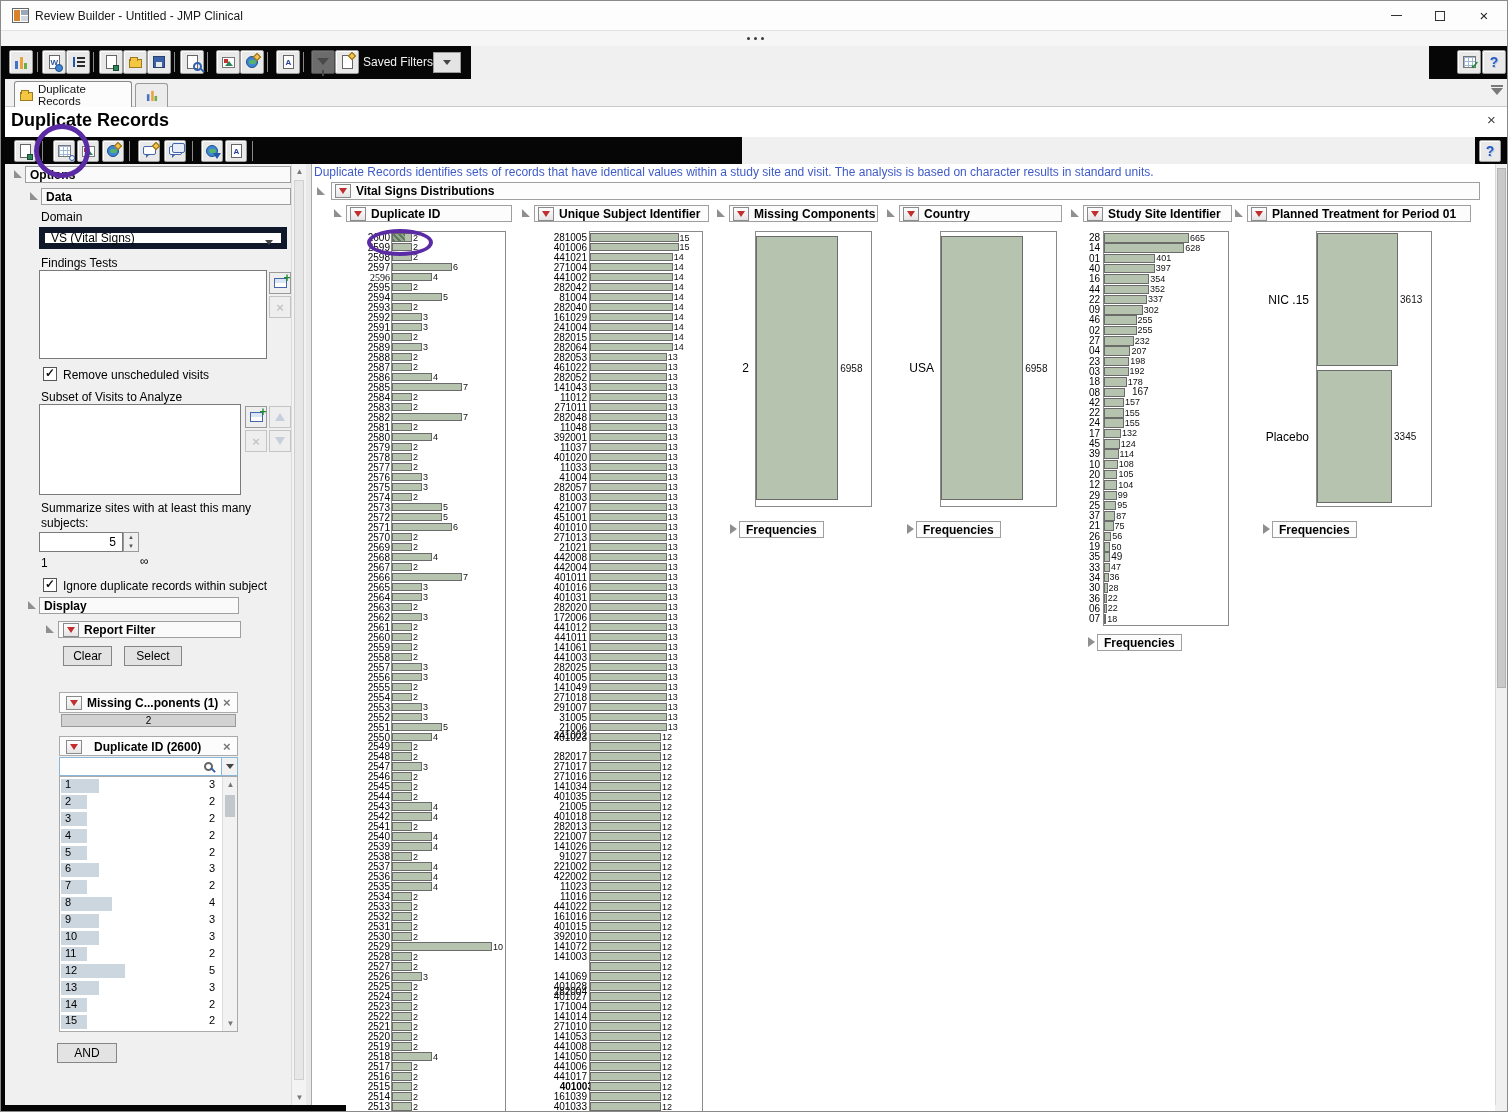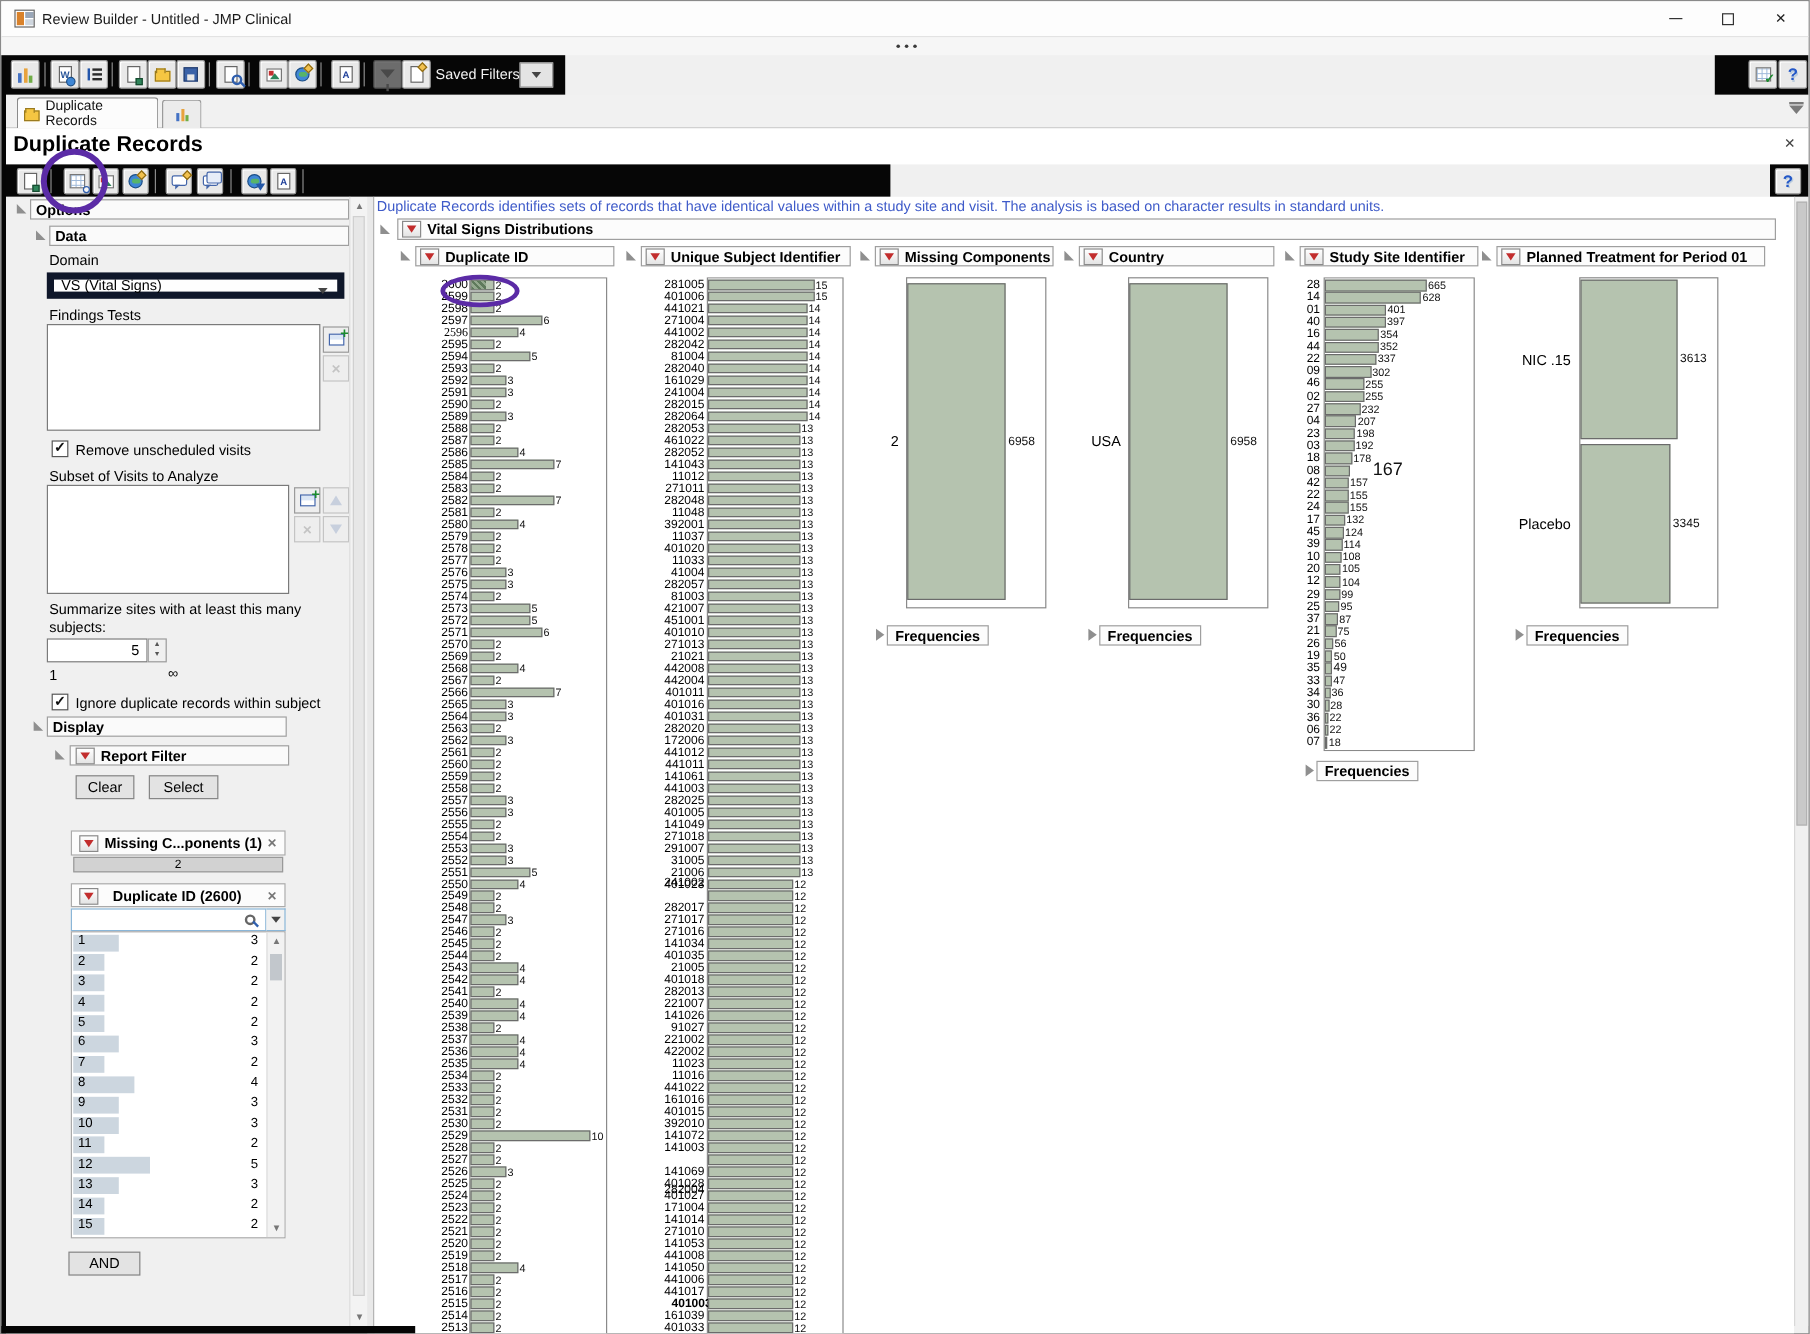--- a/index.html
+++ b/index.html
@@ -1136,21 +1136,21 @@
       <div class="hbar" style="left: 22px; top: 125.6px; width: 25.3279px; height: 9.5px;"></div>
       <div class="hcount" style="left: 48.3279px; top: 125.1px; line-height: 10.3px; font-size: 9px;">198</div>
       <div class="rowlabel" style="left: 0px; top: 135.9px; width: 18px; line-height: 9.3px;">03</div>
       <div class="hbar" style="left: 22px; top: 135.9px; width: 24.5604px; height: 9.5px;"></div>
       <div class="hcount" style="left: 47.5604px; top: 135.4px; line-height: 10.3px; font-size: 9px;">192</div>
       <div class="rowlabel" style="left: 0px; top: 146.2px; width: 18px; line-height: 9.3px;">18</div>
       <div class="hbar" style="left: 22px; top: 146.2px; width: 22.7695px; height: 9.5px;"></div>
       <div class="hcount" style="left: 45.7695px; top: 145.7px; line-height: 10.3px; font-size: 9px;">178</div>
       <div class="rowlabel" style="left: 0px; top: 156.5px; width: 18px; line-height: 9.3px;">08</div>
       <div class="hbar" style="left: 22px; top: 156.5px; width: 21.3624px; height: 9.5px;"></div>
-      <div class="hcount" style="left: 62px; top: 156px; line-height: 10.3px; font-size: 15px;">167</div>
+      <div class="hcount" style="left: 50px; top: 156px; line-height: 10.3px; font-size: 10px;">167</div>
       <div class="rowlabel" style="left: 0px; top: 166.8px; width: 18px; line-height: 9.3px;">42</div>
       <div class="hbar" style="left: 22px; top: 166.8px; width: 20.0832px; height: 9.5px;"></div>
       <div class="hcount" style="left: 43.0832px; top: 166.3px; line-height: 10.3px; font-size: 9px;">157</div>
       <div class="rowlabel" style="left: 0px; top: 177.1px; width: 18px; line-height: 9.3px;">22</div>
       <div class="hbar" style="left: 22px; top: 177.1px; width: 19.8274px; height: 9.5px;"></div>
       <div class="hcount" style="left: 42.8274px; top: 176.6px; line-height: 10.3px; font-size: 9px;">155</div>
       <div class="rowlabel" style="left: 0px; top: 187.4px; width: 18px; line-height: 9.3px;">24</div>
       <div class="hbar" style="left: 22px; top: 187.4px; width: 19.8274px; height: 9.5px;"></div>
       <div class="hcount" style="left: 42.8274px; top: 186.9px; line-height: 10.3px; font-size: 9px;">155</div>
       <div class="rowlabel" style="left: 0px; top: 197.7px; width: 18px; line-height: 9.3px;">17</div>

